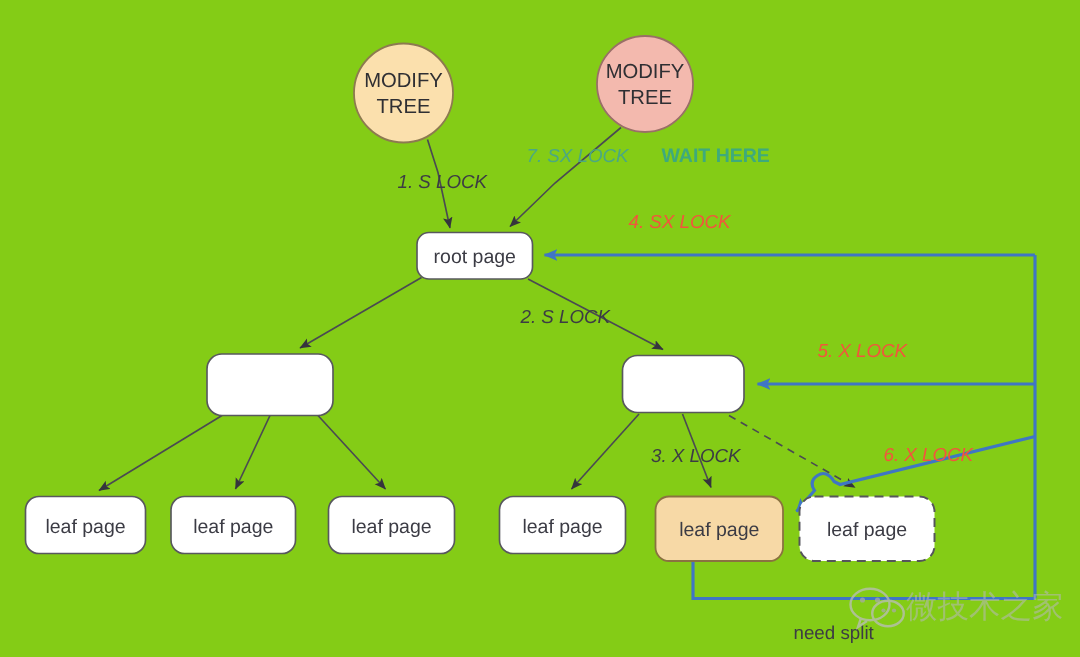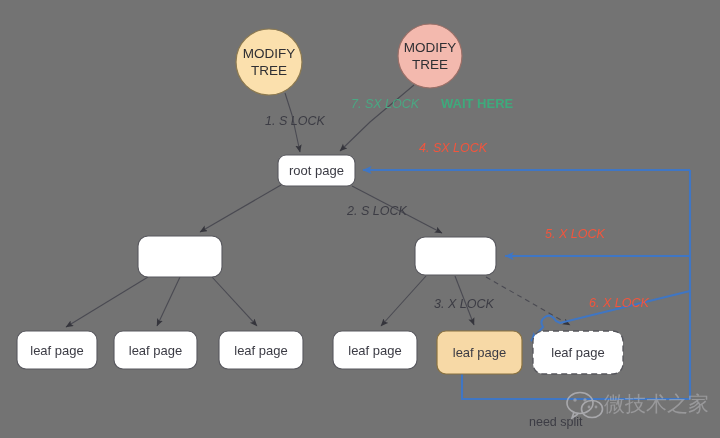--- a/index.html
+++ b/index.html
@@ -4,21 +4,21 @@
 <style>
   html, body {
     margin: 0;
     padding: 0;
     background: #ffffff;
   }
   #canvas {
     position: relative;
     width: 720px;
     height: 438px;
-    background: #737373;
+    background: #84cc16;
     overflow: hidden;
     font-family: "Liberation Sans", sans-serif;
   }
   #svg-layer {
     position: absolute;
     left: 0;
     top: 0;
     width: 720px;
     height: 438px;
   }

